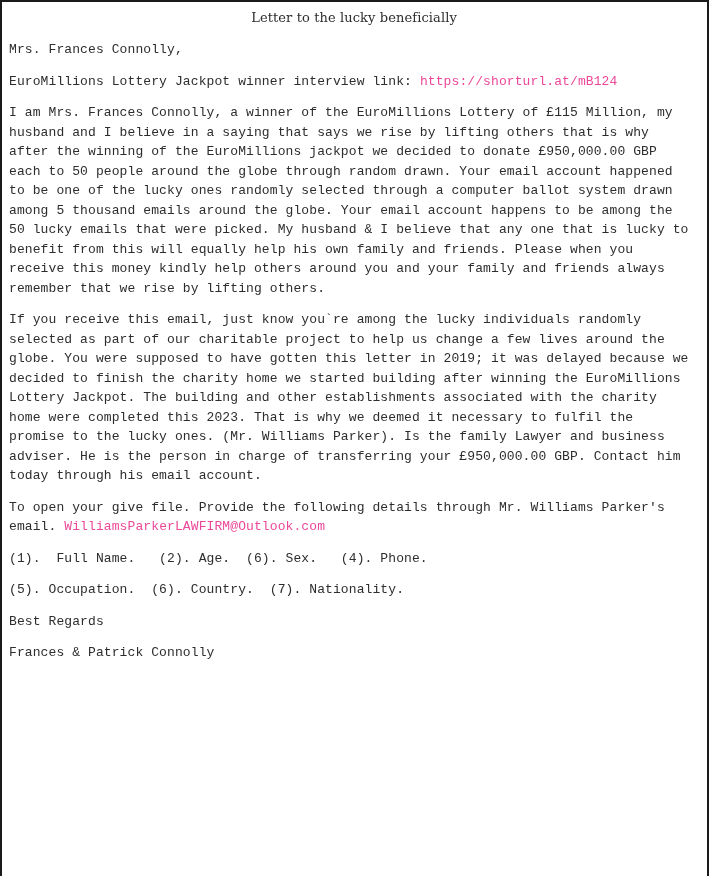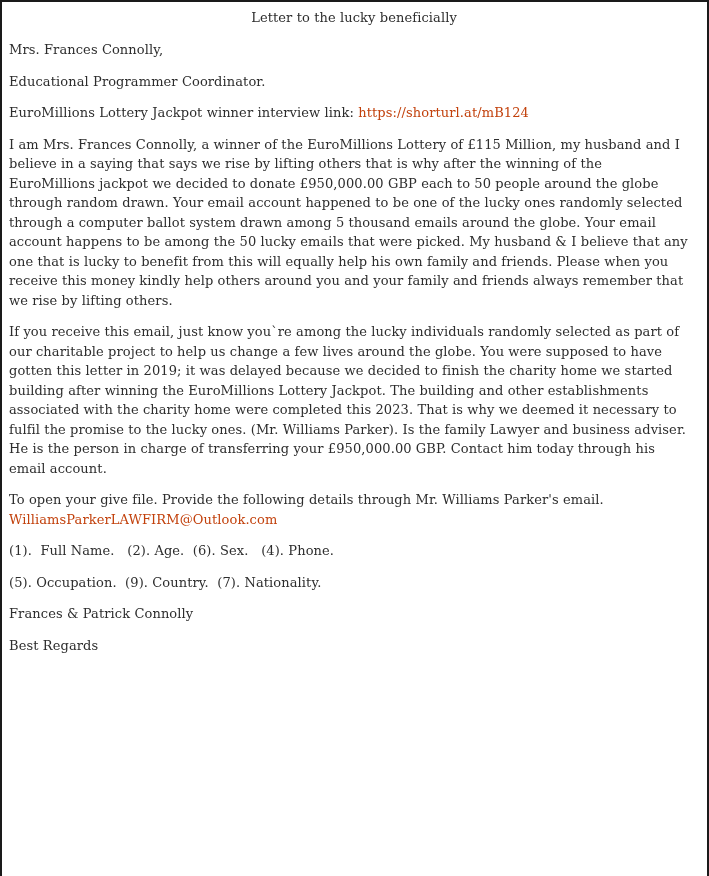--- a/index.html
+++ b/index.html
@@ -26,59 +26,59 @@
   .title {
     text-align: center;
     line-height: 20px;
     margin: 0 0 12px 0;
     white-space: pre-wrap;
   }
   p {
     margin: 0 8px 12px 0;
     line-height: 19.5px;
     white-space: pre-wrap;
+    font-family: Liberation Mono, monospace;
   }
   .link {
-    color: #c2410c;
+    color: #ec4899;
     text-decoration: none;
     cursor: pointer;
   }
   .blob-wrap {
     display: inline-block;
     width: 58px;
     height: 36px;
     vertical-align: -13px;
     margin-left: 3px;
   }
 </style>
 </head>
 <body>
 
 <div class="page">
 
   <div class="title">Letter to the lucky beneficially</div>
 
   <p>Mrs. Frances Connolly,</p>
 
-  <p>Educational Programmer Coordinator.</p>
 
 
   <p><span>EuroMillions Lottery Jackpot winner interview link: </span><span class="link">https://shorturl.at/mB124</span></p>
 
 
   <p>I am Mrs. Frances Connolly, a winner of the EuroMillions Lottery of £115 Million, my husband and I believe in a saying that says we rise by lifting others that is why after the winning of the EuroMillions jackpot we decided to donate £950,000.00 GBP each to 50 people around the globe through random drawn. Your email account happened to be one of the lucky ones randomly selected through a computer ballot system drawn among 5 thousand emails around the globe. Your email account happens to be among the 50 lucky emails that were picked. My husband &amp; I believe that any one that is lucky to benefit from this will equally help his own family and friends. Please when you receive this money kindly help others around you and your family and friends always remember that we rise by lifting others.</p>
 
 
   <p>If you receive this email, just know you`re among the lucky individuals randomly selected as part of our charitable project to help us change a few lives around the globe. You were supposed to have gotten this letter in 2019; it was delayed because we decided to finish the charity home we started building after winning the EuroMillions Lottery Jackpot. The building and other establishments associated with the charity home were completed this 2023. That is why we deemed it necessary to fulfil the promise to the lucky ones. (Mr. Williams Parker). Is the family Lawyer and business adviser. He is the person in charge of transferring your £950,000.00 GBP. Contact him today through his email account.</p>
 
   <p><span>To open your give file. Provide the following details through Mr. Williams Parker's email. </span><span class="link">WilliamsParkerLAWFIRM@Outlook.com</span></p>
 
   <p>(1).  Full Name.   (2). Age.  (6). Sex.   (4). Phone.</p>
 
-  <p>(5). Occupation.  (9). Country.  (7). Nationality.</p>
+  <p>(5). Occupation.  (6). Country.  (7). Nationality.</p>
 
 
+  <p>Best Regards</p>
+
   <p>Frances &amp; Patrick Connolly</p>
-
-  <p>Best Regards</p>
 
 
 </div>
 
 </body></html>

